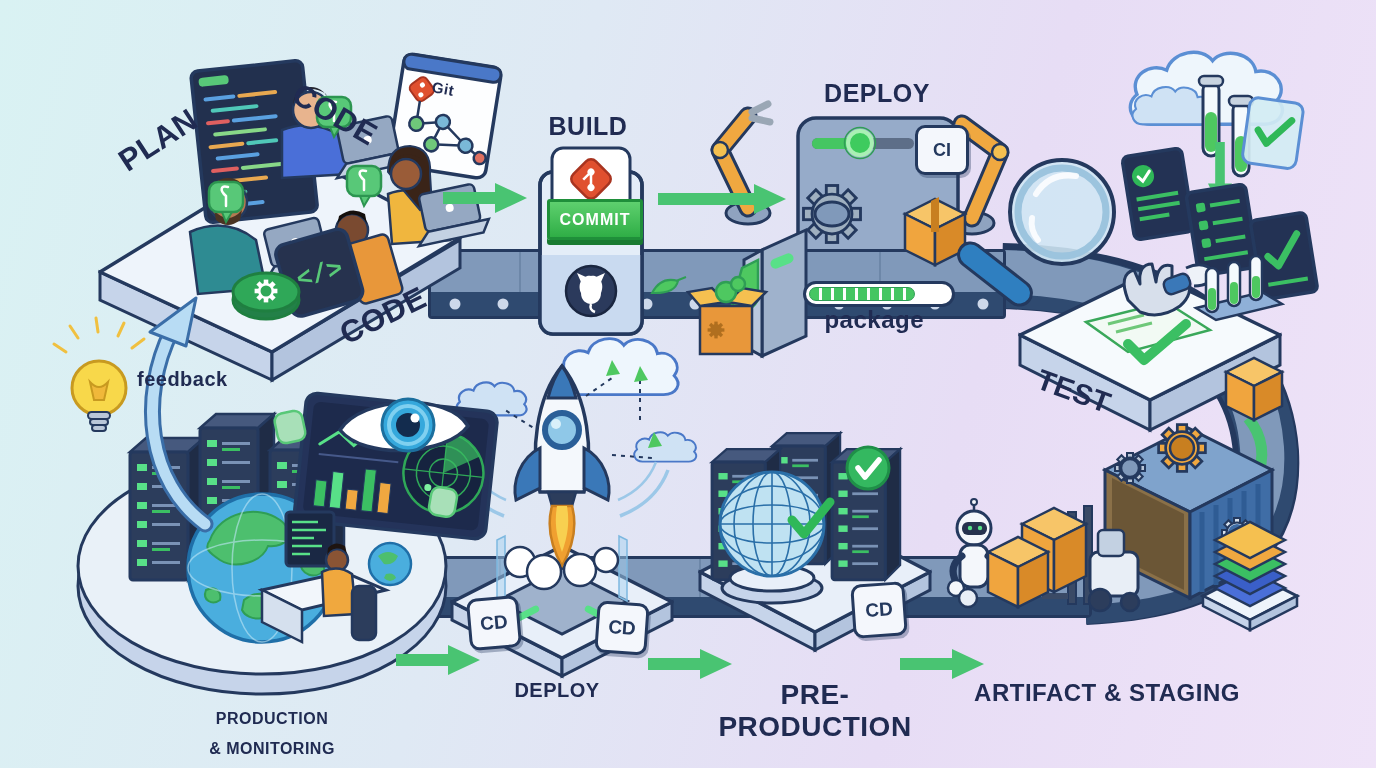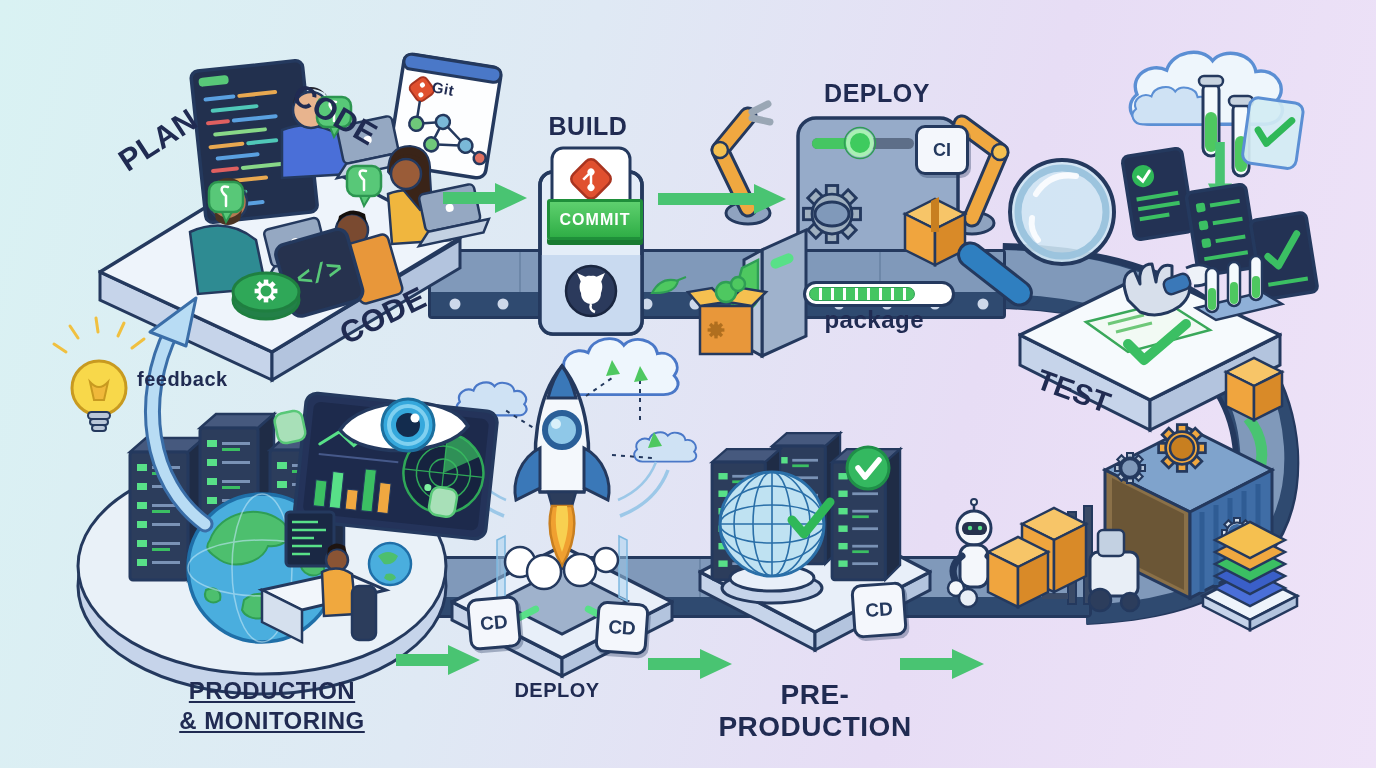--- a/index.html
+++ b/index.html
@@ -593,26 +593,27 @@
 </svg>
 
 <div class="lbl rot" style="left:122px;top:146px;font-size:31px;transform:rotate(-33deg);">PLAN</div>
 <div class="lbl rot" style="left:295px;top:74px;font-size:31px;transform:rotate(30deg);">CODE</div>
 <div class="lbl rot" style="left:342px;top:318px;font-size:31px;transform:rotate(-26deg);">CODE</div>
 <div class="lbl center" style="left:508px;top:112px;width:160px;font-size:25px;">BUILD</div>
 <div class="lbl center" style="left:797px;top:79px;width:160px;font-size:25px;">DEPLOY</div>
 <div class="lbl rot" style="left:1038px;top:362px;font-size:29px;transform:rotate(20deg);">TEST</div>
 <div class="lbl" style="left:137px;top:368px;font-size:20px;">feedback</div>
 <div class="lbl center" style="left:764px;top:306px;width:160px;font-size:24px;font-weight:bold;text-align:right;">package</div>
-<div class="lbl center" style="left:92px;top:676px;width:360px;font-size:24px;line-height:30px;text-decoration:underline;">
+<div class="lbl center" style="left:92px;top:704px;width:360px;font-size:16px;line-height:30px;">
   <span>PRODUCTION</span><br>
   <span>&amp; MONITORING</span>
 </div>
 <div class="lbl center" style="left:477px;top:679px;width:160px;font-size:20px;">DEPLOY</div>
 <div class="lbl center" style="left:695px;top:679px;width:240px;font-size:28px;">PRE-PRODUCTION</div>
+<div class="lbl center" style="left:962px;top:679px;width:290px;font-size:24px;">ARTIFACT &amp; STAGING</div>
 <div class="lbl" style="left:432px;top:80px;font-size:15px;transform:rotate(10deg);">Git</div>
 
 <div id="commit-btn">COMMIT</div>
 <div class="badge" style="left:915px;top:125px;width:48px;height:44px;font-size:18px;">CI</div>
 <div class="badge" style="left:468px;top:597px;width:46px;height:46px;font-size:19px;transform:rotate(-5deg);">CD</div>
 <div class="badge" style="left:596px;top:602px;width:46px;height:46px;font-size:19px;transform:rotate(4deg);">CD</div>
 <div class="badge" style="left:852px;top:583px;width:48px;height:48px;font-size:19px;transform:rotate(-4deg);">CD</div>
 
 <div id="pkg-bar">
   <div id="pkg-fill" style="width: 76%;"></div>

